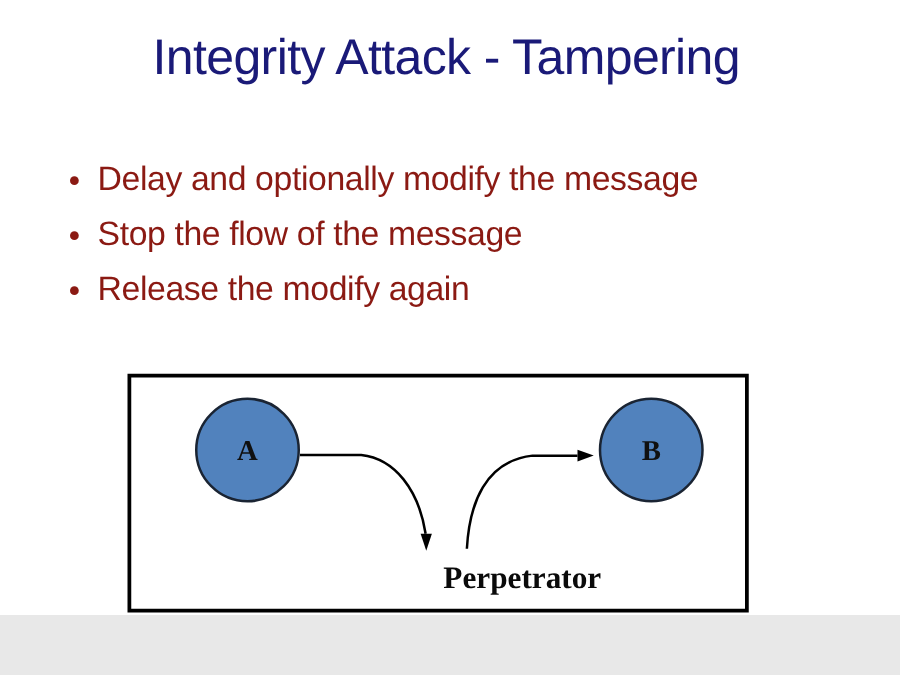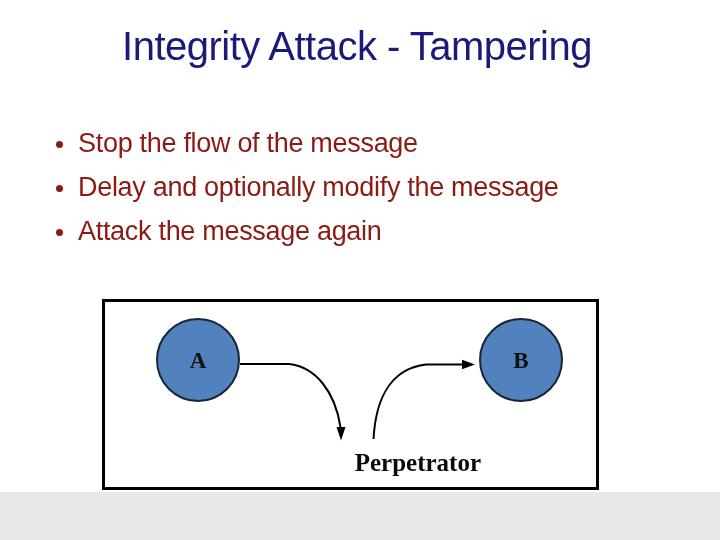--- a/index.html
+++ b/index.html
@@ -103,29 +103,29 @@
 </head>
 <body>
 
 <div class="slide">
 
   <h1 class="slide-title">Integrity Attack - Tampering</h1>
 
   <ul class="bullet-list">
     <li class="bullet-item">
       <span class="bullet-dot"></span>
+      <span>Delay and optionally modify the message</span>
+    </li>
+    <li class="bullet-item">
+      <span class="bullet-dot"></span>
       <span>Stop the flow of the message</span>
     </li>
     <li class="bullet-item">
       <span class="bullet-dot"></span>
-      <span>Delay and optionally modify the message</span>
-    </li>
-    <li class="bullet-item">
-      <span class="bullet-dot"></span>
-      <span>Attack the message again</span>
+      <span>Release the modify again</span>
     </li>
   </ul>
 
   <div class="diagram-box"></div>
 
   <div class="node-circle node-a">
     <span class="node-label">A</span>
   </div>
 
   <div class="node-circle node-b">

